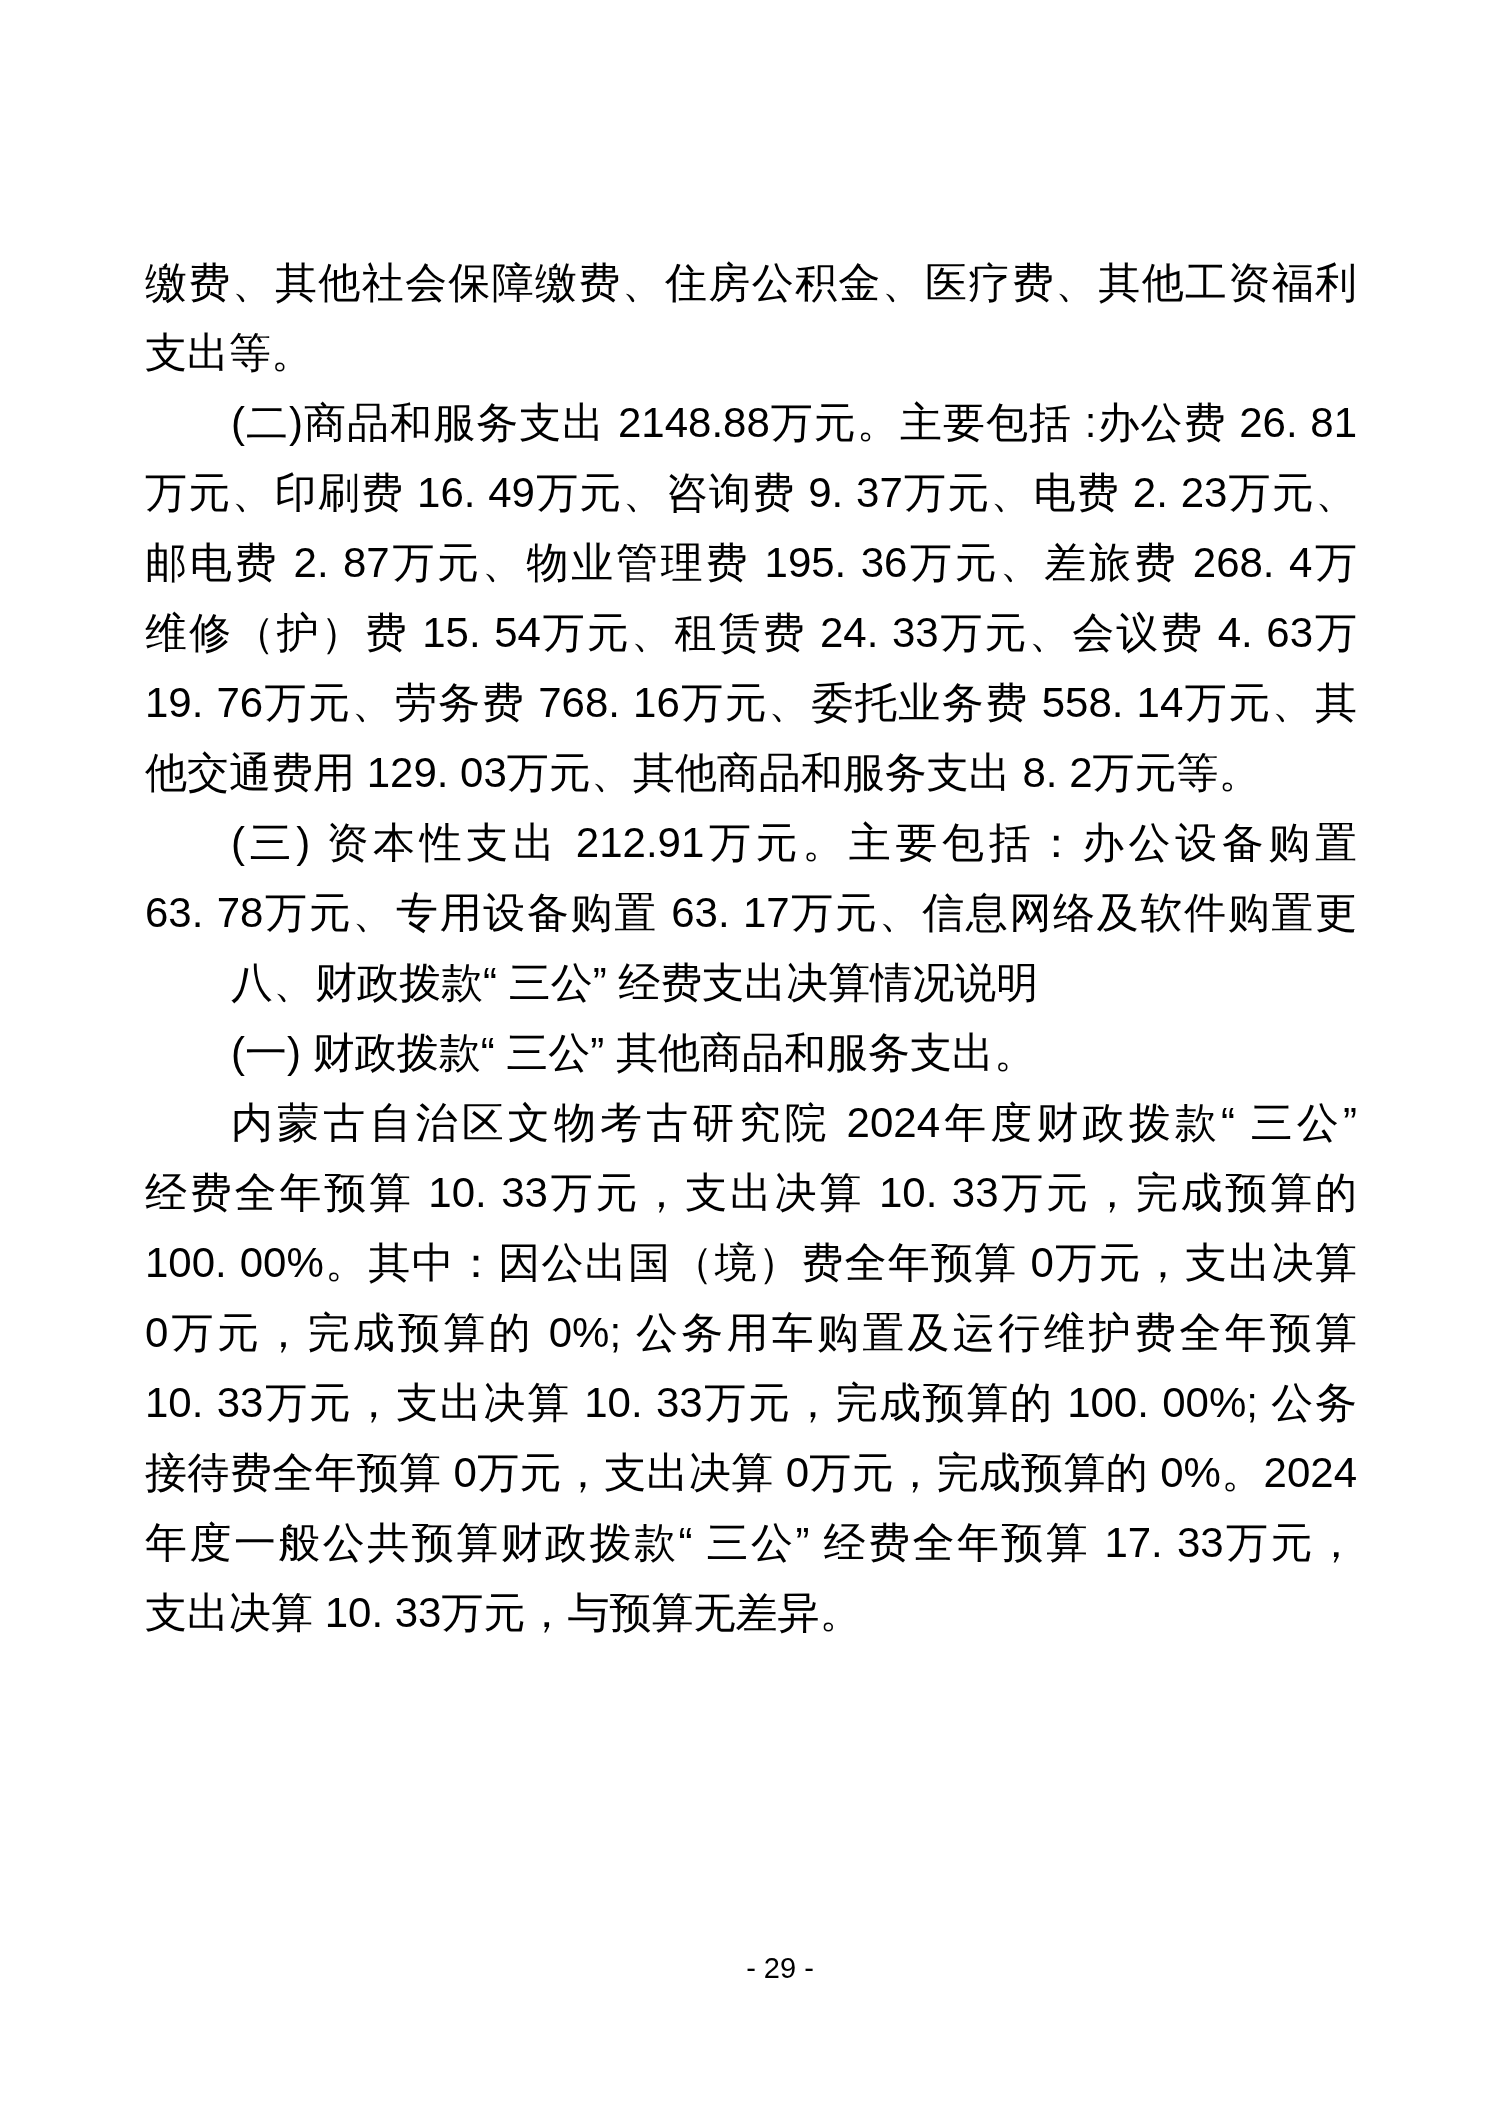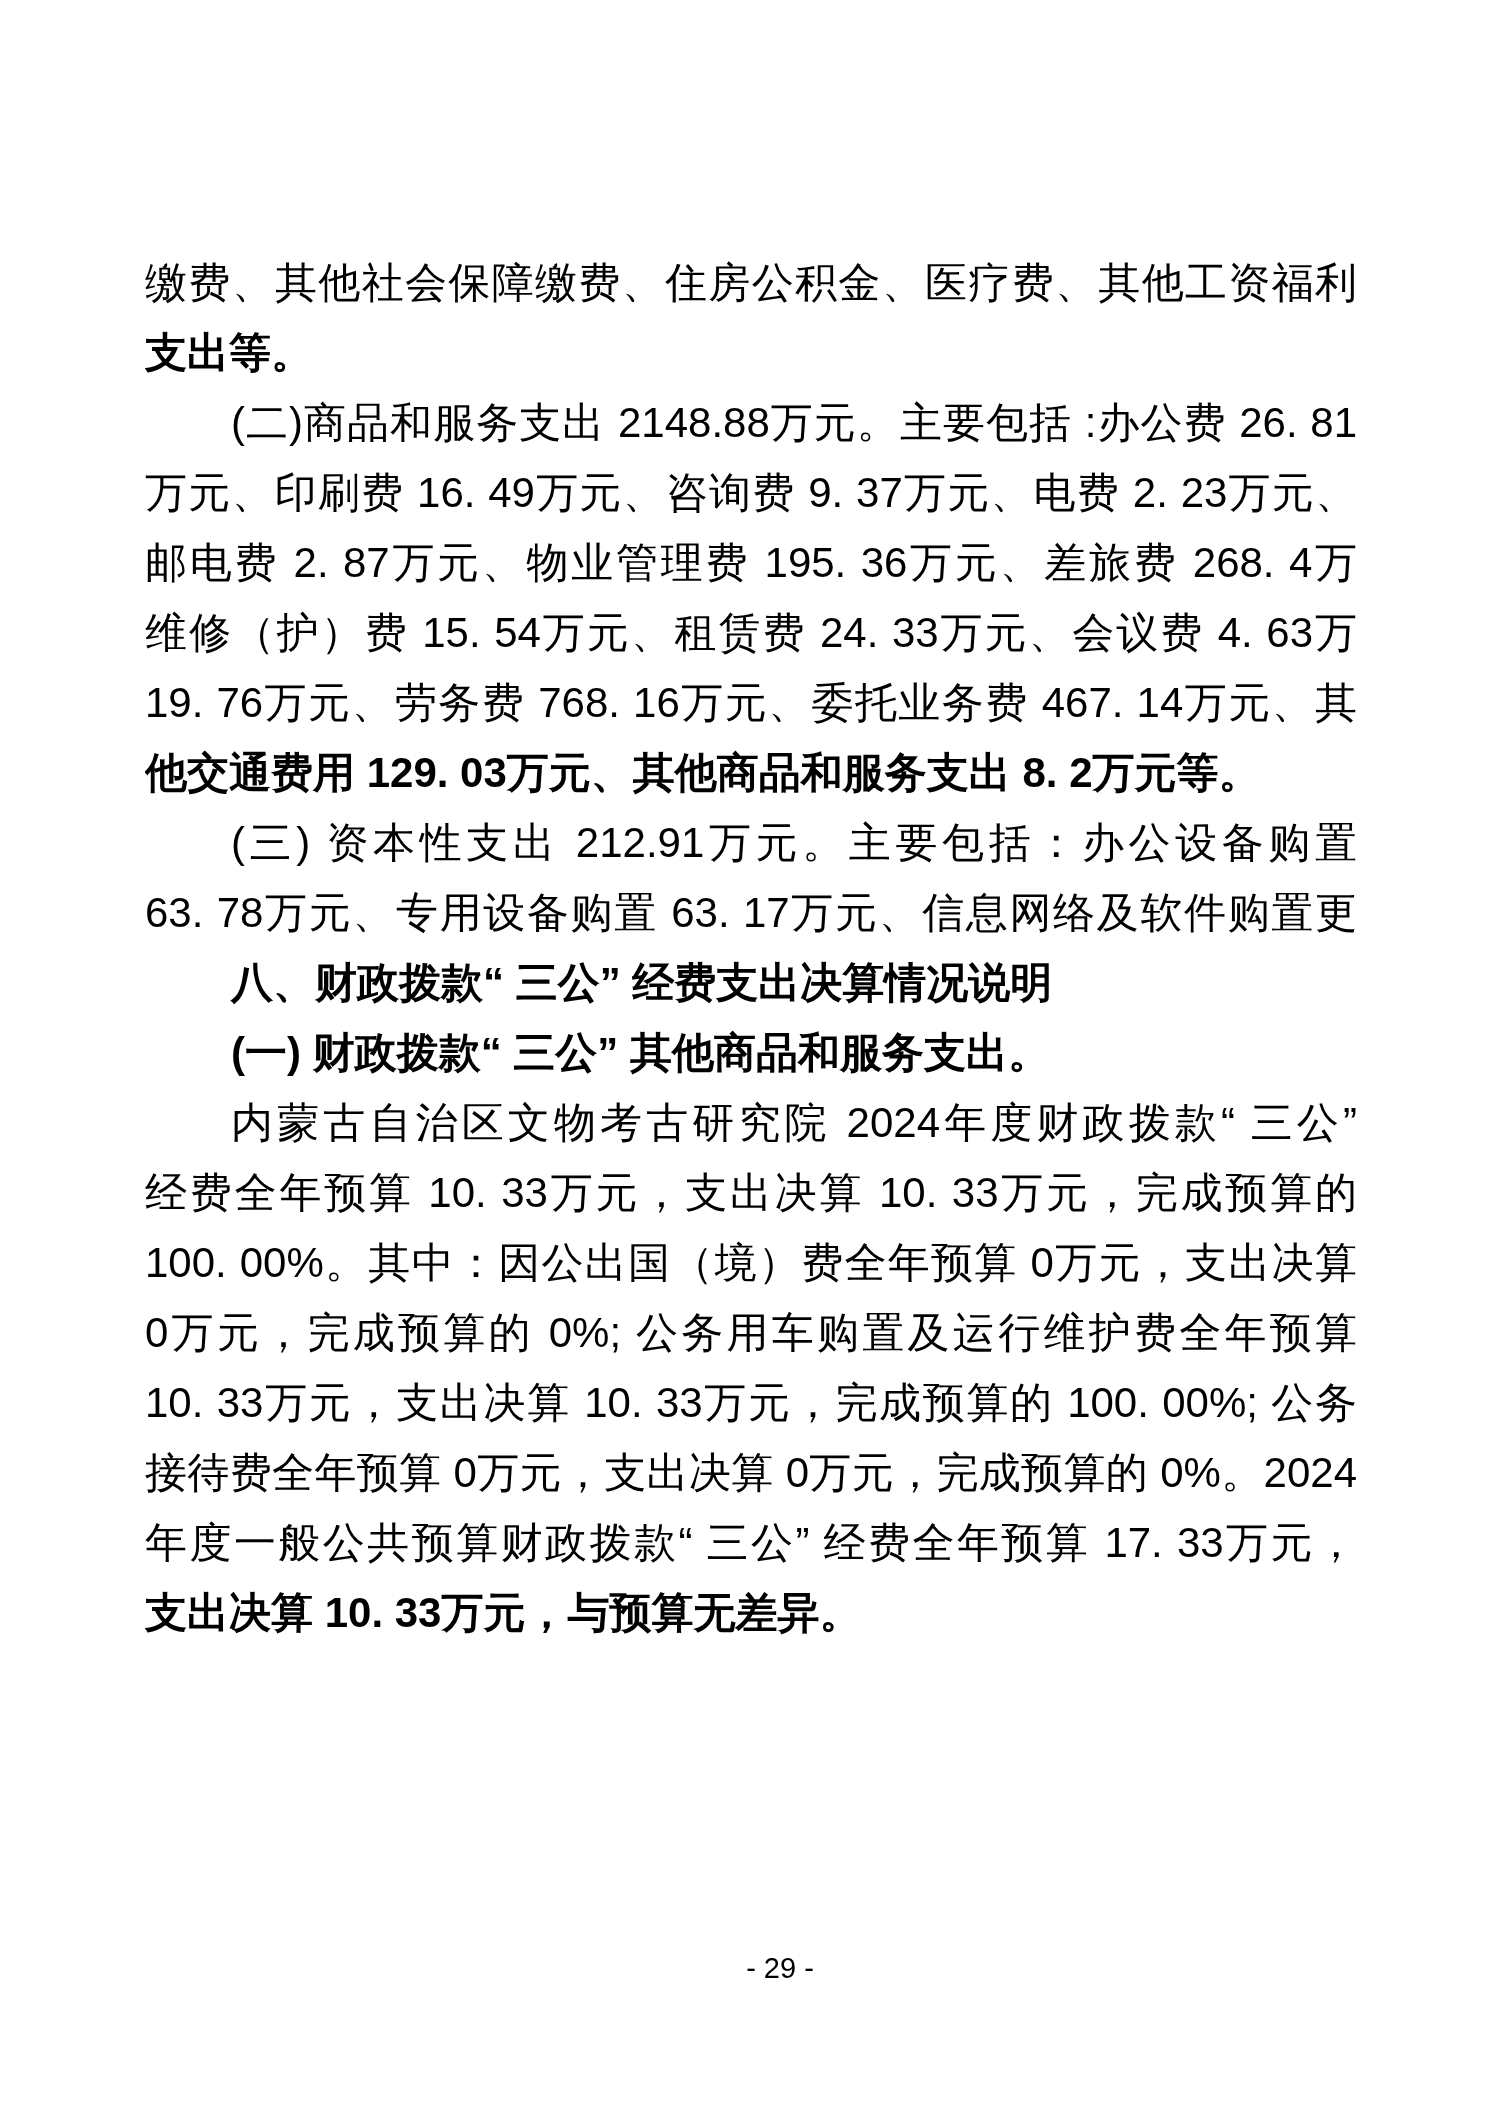--- a/index.html
+++ b/index.html
@@ -31,21 +31,20 @@
     letter-spacing: 0;
     text-align: justify;
     text-align-last: justify;
     -moz-text-align-last: justify;
     white-space: normal;
     overflow: hidden;
   }
   .line.last {
     text-align: right;
     text-align-last: left;
-    font-weight: bold;
     -moz-text-align-last: left;
   }
   .line.indent {
     text-indent: 86px;
   }
   .footer {
     position: absolute;
     top: 1950px;
     left: 0;
     width: 100%;
@@ -60,21 +59,21 @@
 <body>
 
 <div class="page">
   <div class="content" id="lines">
       <div class="line">缴费、其他社会保障缴费、住房公积金、医疗费、其他工资福利</div>
       <div class="line last">支出等。</div>
       <div class="line indent">(二)商品和服务支出 2148.88万元。主要包括 :办公费 26. 81</div>
       <div class="line">万元、印刷费 16. 49万元、咨询费 9. 37万元、电费 2. 23万元、</div>
       <div class="line">邮电费 2. 87万元、物业管理费 195. 36万元、差旅费 268. 4万元、</div>
       <div class="line">维修（护）费 15. 54万元、租赁费 24. 33万元、会议费 4. 63万</div>
-      <div class="line">19. 76万元、劳务费 768. 16万元、委托业务费 467. 14万元、其</div>
+      <div class="line">19. 76万元、劳务费 768. 16万元、委托业务费 558. 14万元、其</div>
       <div class="line last">他交通费用 129. 03万元、其他商品和服务支出 8. 2万元等。</div>
       <div class="line indent">(三) 资本性支出 212.91万元。主要包括：办公设备购置</div>
       <div class="line">63. 78万元、专用设备购置 63. 17万元、信息网络及软件购置更</div>
       <div class="line indent last">八、财政拨款“ 三公” 经费支出决算情况说明</div>
       <div class="line indent last">(一) 财政拨款“ 三公” 其他商品和服务支出。</div>
       <div class="line indent">内蒙古自治区文物考古研究院 2024年度财政拨款“ 三公”</div>
       <div class="line">经费全年预算 10. 33万元，支出决算 10. 33万元，完成预算的</div>
       <div class="line">100. 00%。其中：因公出国（境）费全年预算 0万元，支出决算</div>
       <div class="line">0万元，完成预算的 0%; 公务用车购置及运行维护费全年预算</div>
       <div class="line">10. 33万元，支出决算 10. 33万元，完成预算的 100. 00%; 公务</div>

